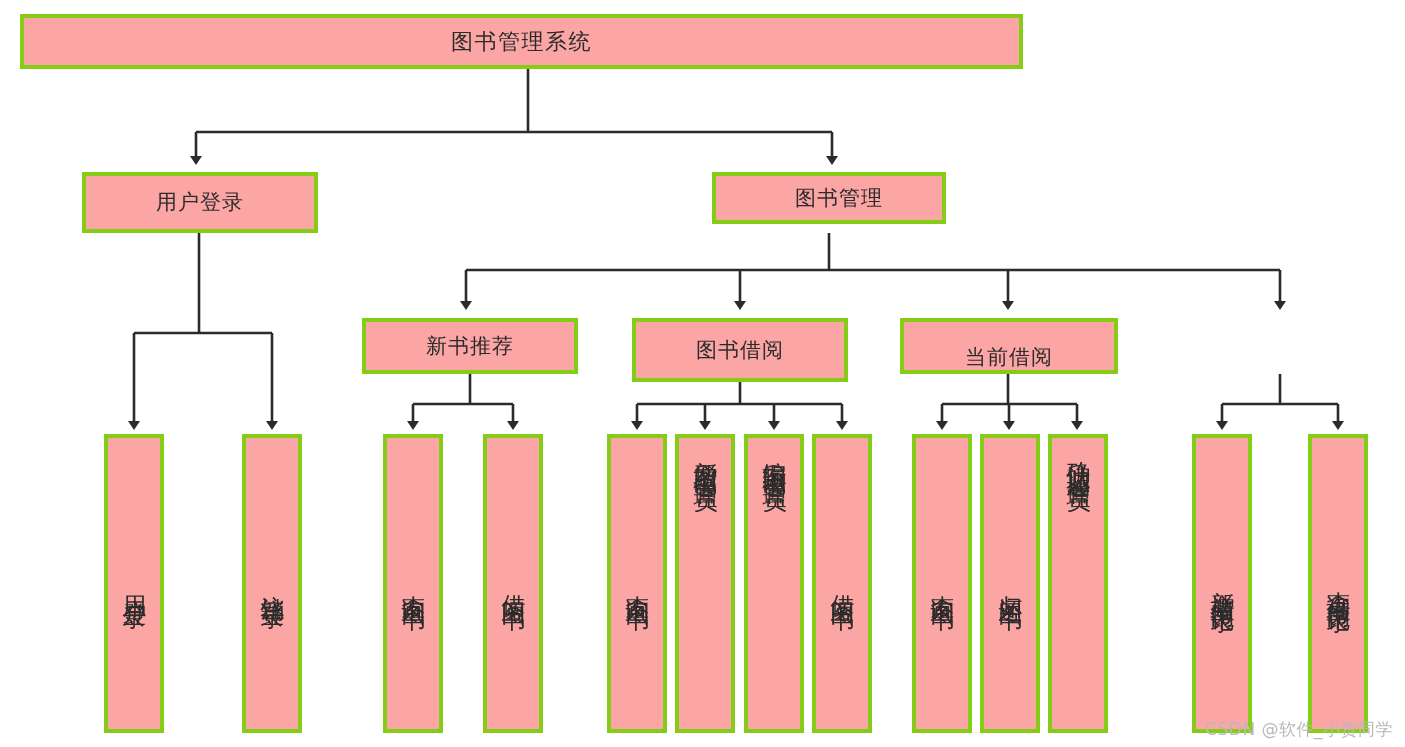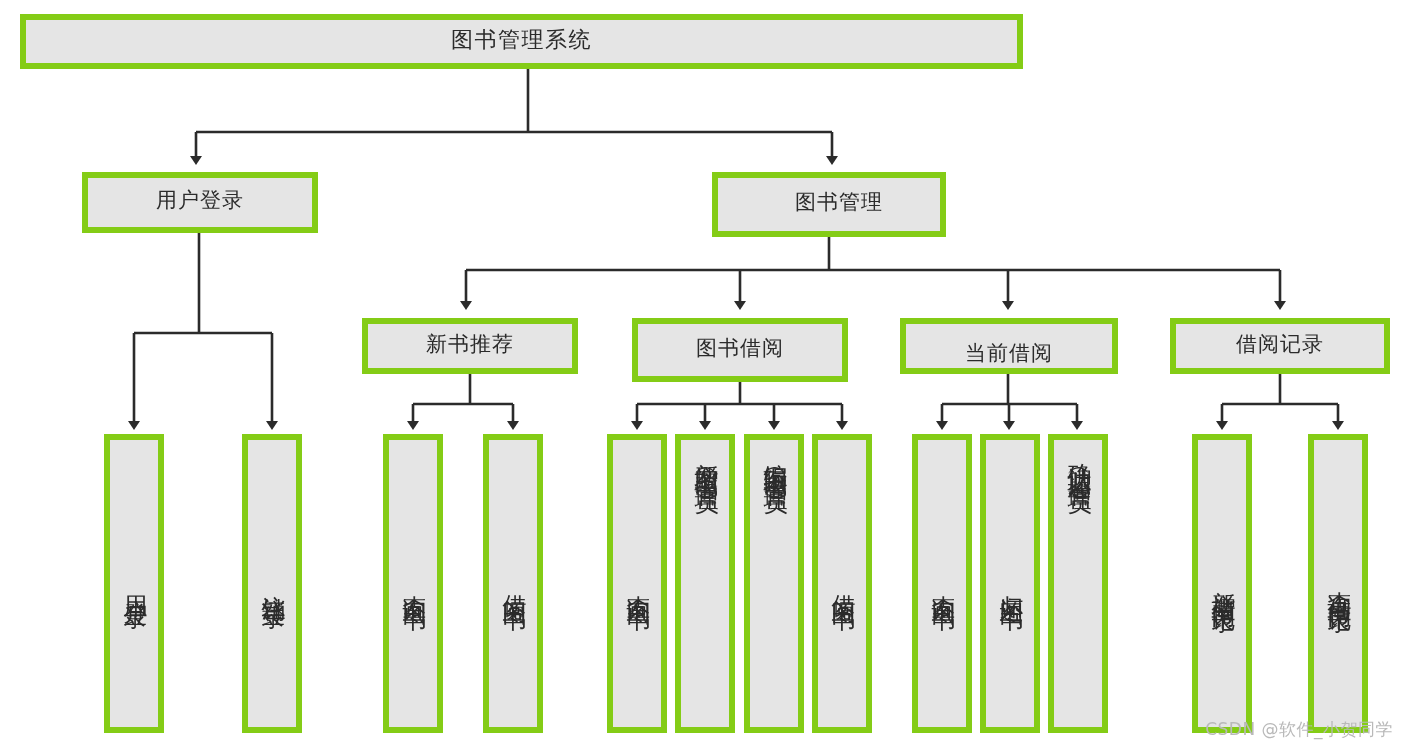--- a/index.html
+++ b/index.html
@@ -10,27 +10,26 @@
     font-family:"DejaVu Sans","Liberation Sans",sans-serif;
     overflow:hidden;
     position:relative;
   }
   #diagram{
     position:absolute;left:0;top:0;width:1405px;height:747px;
   }
   .node{
     position:absolute;
     box-sizing:border-box;
-    background:#e5e5e5;
-    border:6px solid #84cc16;
+    background:#fca5a5;
+    border:4px solid #84cc16;
     display:flex;
     align-items:center;
     justify-content:center;
     color:#2b2b2b;
-    font-family:Liberation Mono, monospace;
   }
   .node .label{
     display:block;
     line-height:1.18;
     text-align:center;
     white-space:nowrap;
   }
   
   .h-node .label{
     font-size:21px;
@@ -127,39 +126,36 @@
   </svg>
 
   <div class="node h-node root" style="left:20px;top:14px;width:1003px;height:55px;">
     <span class="label">图书管理系统</span>
   </div>
 
   <div class="node h-node" style="left:82px;top:172px;width:236px;height:61px;">
     <span class="label">用户登录</span>
   </div>
 
-  <div class="node h-node" style="left:712px;top:172px;width:234px;height:65px;padding-left:20px;">
+  <div class="node h-node" style="left:712px;top:172px;width:234px;height:52px;padding-left:20px;">
     <span class="label">图书管理</span>
   </div>
 
   <div class="node h-node" style="left:362px;top:318px;width:216px;height:56px;">
     <span class="label">新书推荐</span>
   </div>
 
   <div class="node h-node" style="left:632px;top:318px;width:216px;height:64px;">
     <span class="label">图书借阅</span>
   </div>
 
   <div class="node h-node" style="left:900px;top:318px;width:218px;height:56px;align-items:flex-end;">
     <span class="label">当前借阅</span>
   </div>
 
-  <div class="node h-node" style="left:1170px;top:318px;width:220px;height:56px;">
-    <span class="label">借阅记录</span>
-  </div>
 
   <div class="node v-node centered" style="left:104px;top:434px;width:60px;height:299px;">
     <span class="label">用户登录</span>
   </div>
 
   <div class="node v-node centered" style="left:242px;top:434px;width:60px;height:299px;">
     <span class="label">注销登录</span>
   </div>
 
   <div class="node v-node centered" style="left:383px;top:434px;width:60px;height:299px;">

